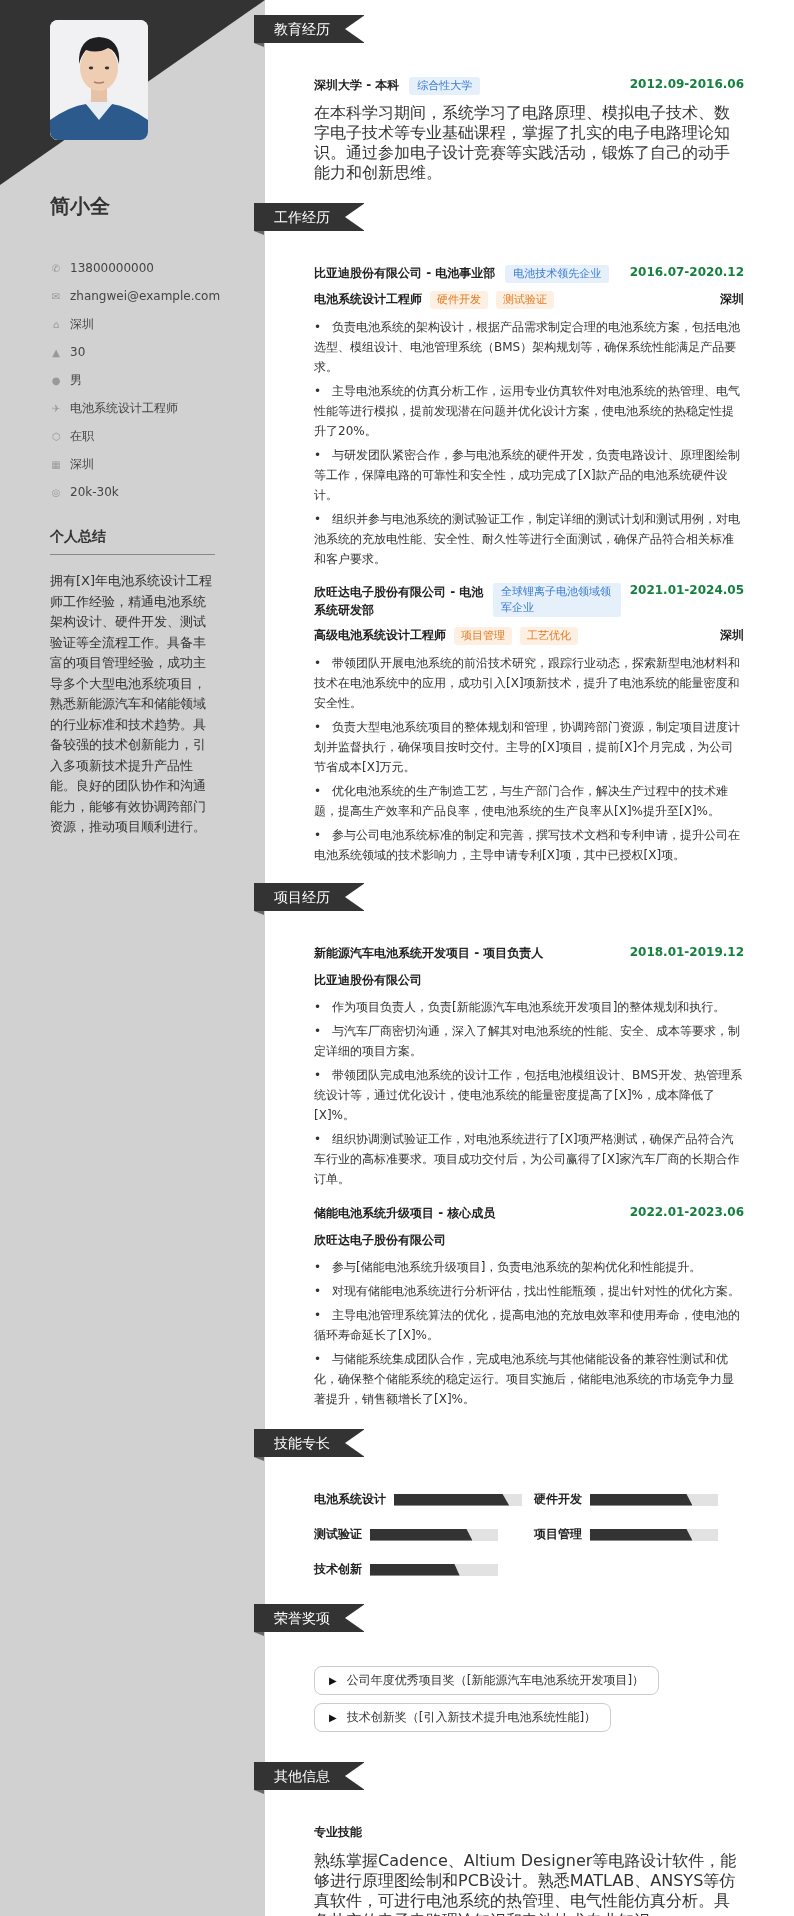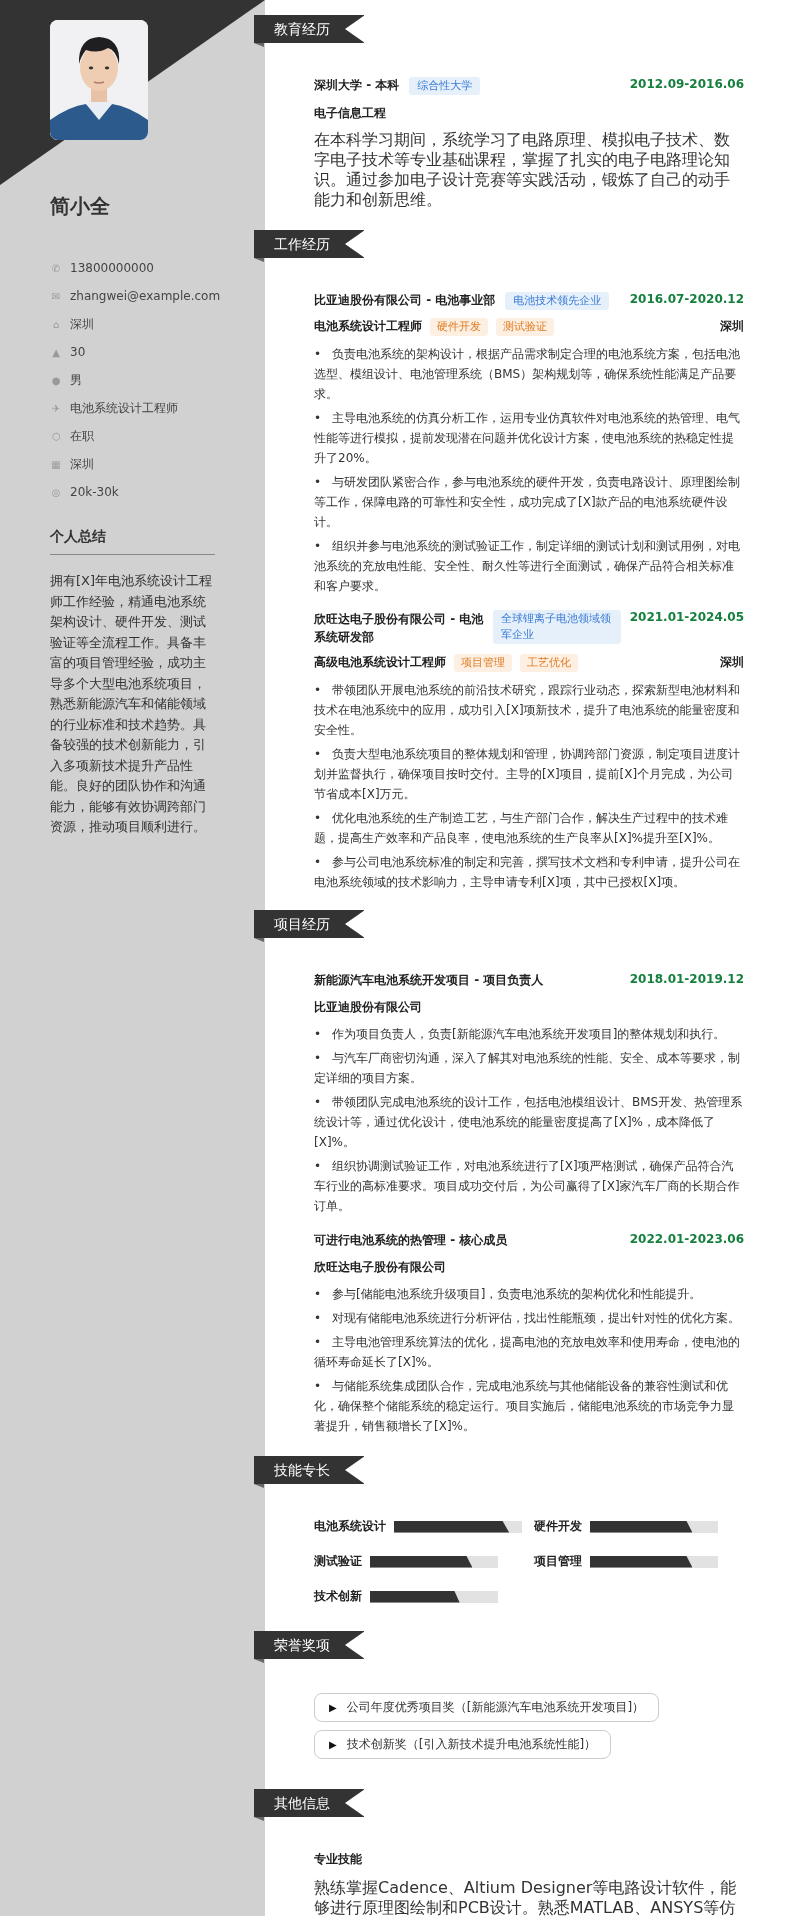--- a/index.html
+++ b/index.html
@@ -153,21 +153,20 @@
 
     <section class="section" style="margin-top:15px;">
       <div class="ribbon">教育经历</div>
       <div class="content" style="margin-top:34px;">
         <div class="row">
           <div class="bold">
             <span>深圳大学 - 本科</span><span class="tag-blue">综合性大学</span>
           </div>
           <div class="date">2012.09-2016.06</div>
         </div>
-        <div class="bold" style="margin-top:10px;">电子信息工程</div>
         <div class="desc" style="margin-top:8px;">在本科学习期间，系统学习了电路原理、模拟电子技术、数字电子技术等专业基础课程，掌握了扎实的电子电路理论知识。通过参加电子设计竞赛等实践活动，锻炼了自己的动手能力和创新思维。</div>
       </div>
     </section>
 
     <section class="section" style="margin-top:20px;">
       <div class="ribbon">工作经历</div>
 
       <div class="content" style="margin-top:34px;">
         <div class="row">
           <div class="bold">
@@ -224,21 +223,21 @@
         <ul class="bullets" style="margin-top:8px;">
           <li><span class="dot">•</span><span>作为项目负责人，负责[新能源汽车电池系统开发项目]的整体规划和执行。</span></li>
           <li><span class="dot">•</span><span>与汽车厂商密切沟通，深入了解其对电池系统的性能、安全、成本等要求，制定详细的项目方案。</span></li>
           <li><span class="dot">•</span><span>带领团队完成电池系统的设计工作，包括电池模组设计、BMS开发、热管理系统设计等，通过优化设计，使电池系统的能量密度提高了[X]%，成本降低了[X]%。</span></li>
           <li><span class="dot">•</span><span>组织协调测试验证工作，对电池系统进行了[X]项严格测试，确保产品符合汽车行业的高标准要求。项目成功交付后，为公司赢得了[X]家汽车厂商的长期合作订单。</span></li>
         </ul>
       </div>
 
       <div class="content" style="margin-top:16px;">
         <div class="row">
-          <div class="bold">可进行电池系统的热管理 - 核心成员</div>
+          <div class="bold">储能电池系统升级项目 - 核心成员</div>
           <div class="date">2022.01-2023.06</div>
         </div>
         <div class="bold" style="margin-top:10px;">欣旺达电子股份有限公司</div>
         <ul class="bullets" style="margin-top:8px;">
           <li><span class="dot">•</span><span>参与[储能电池系统升级项目]，负责电池系统的架构优化和性能提升。</span></li>
           <li><span class="dot">•</span><span>对现有储能电池系统进行分析评估，找出性能瓶颈，提出针对性的优化方案。</span></li>
           <li><span class="dot">•</span><span>主导电池管理系统算法的优化，提高电池的充放电效率和使用寿命，使电池的循环寿命延长了[X]%。</span></li>
           <li><span class="dot">•</span><span>与储能系统集成团队合作，完成电池系统与其他储能设备的兼容性测试和优化，确保整个储能系统的稳定运行。项目实施后，储能电池系统的市场竞争力显著提升，销售额增长了[X]%。</span></li>
         </ul>
       </div>

